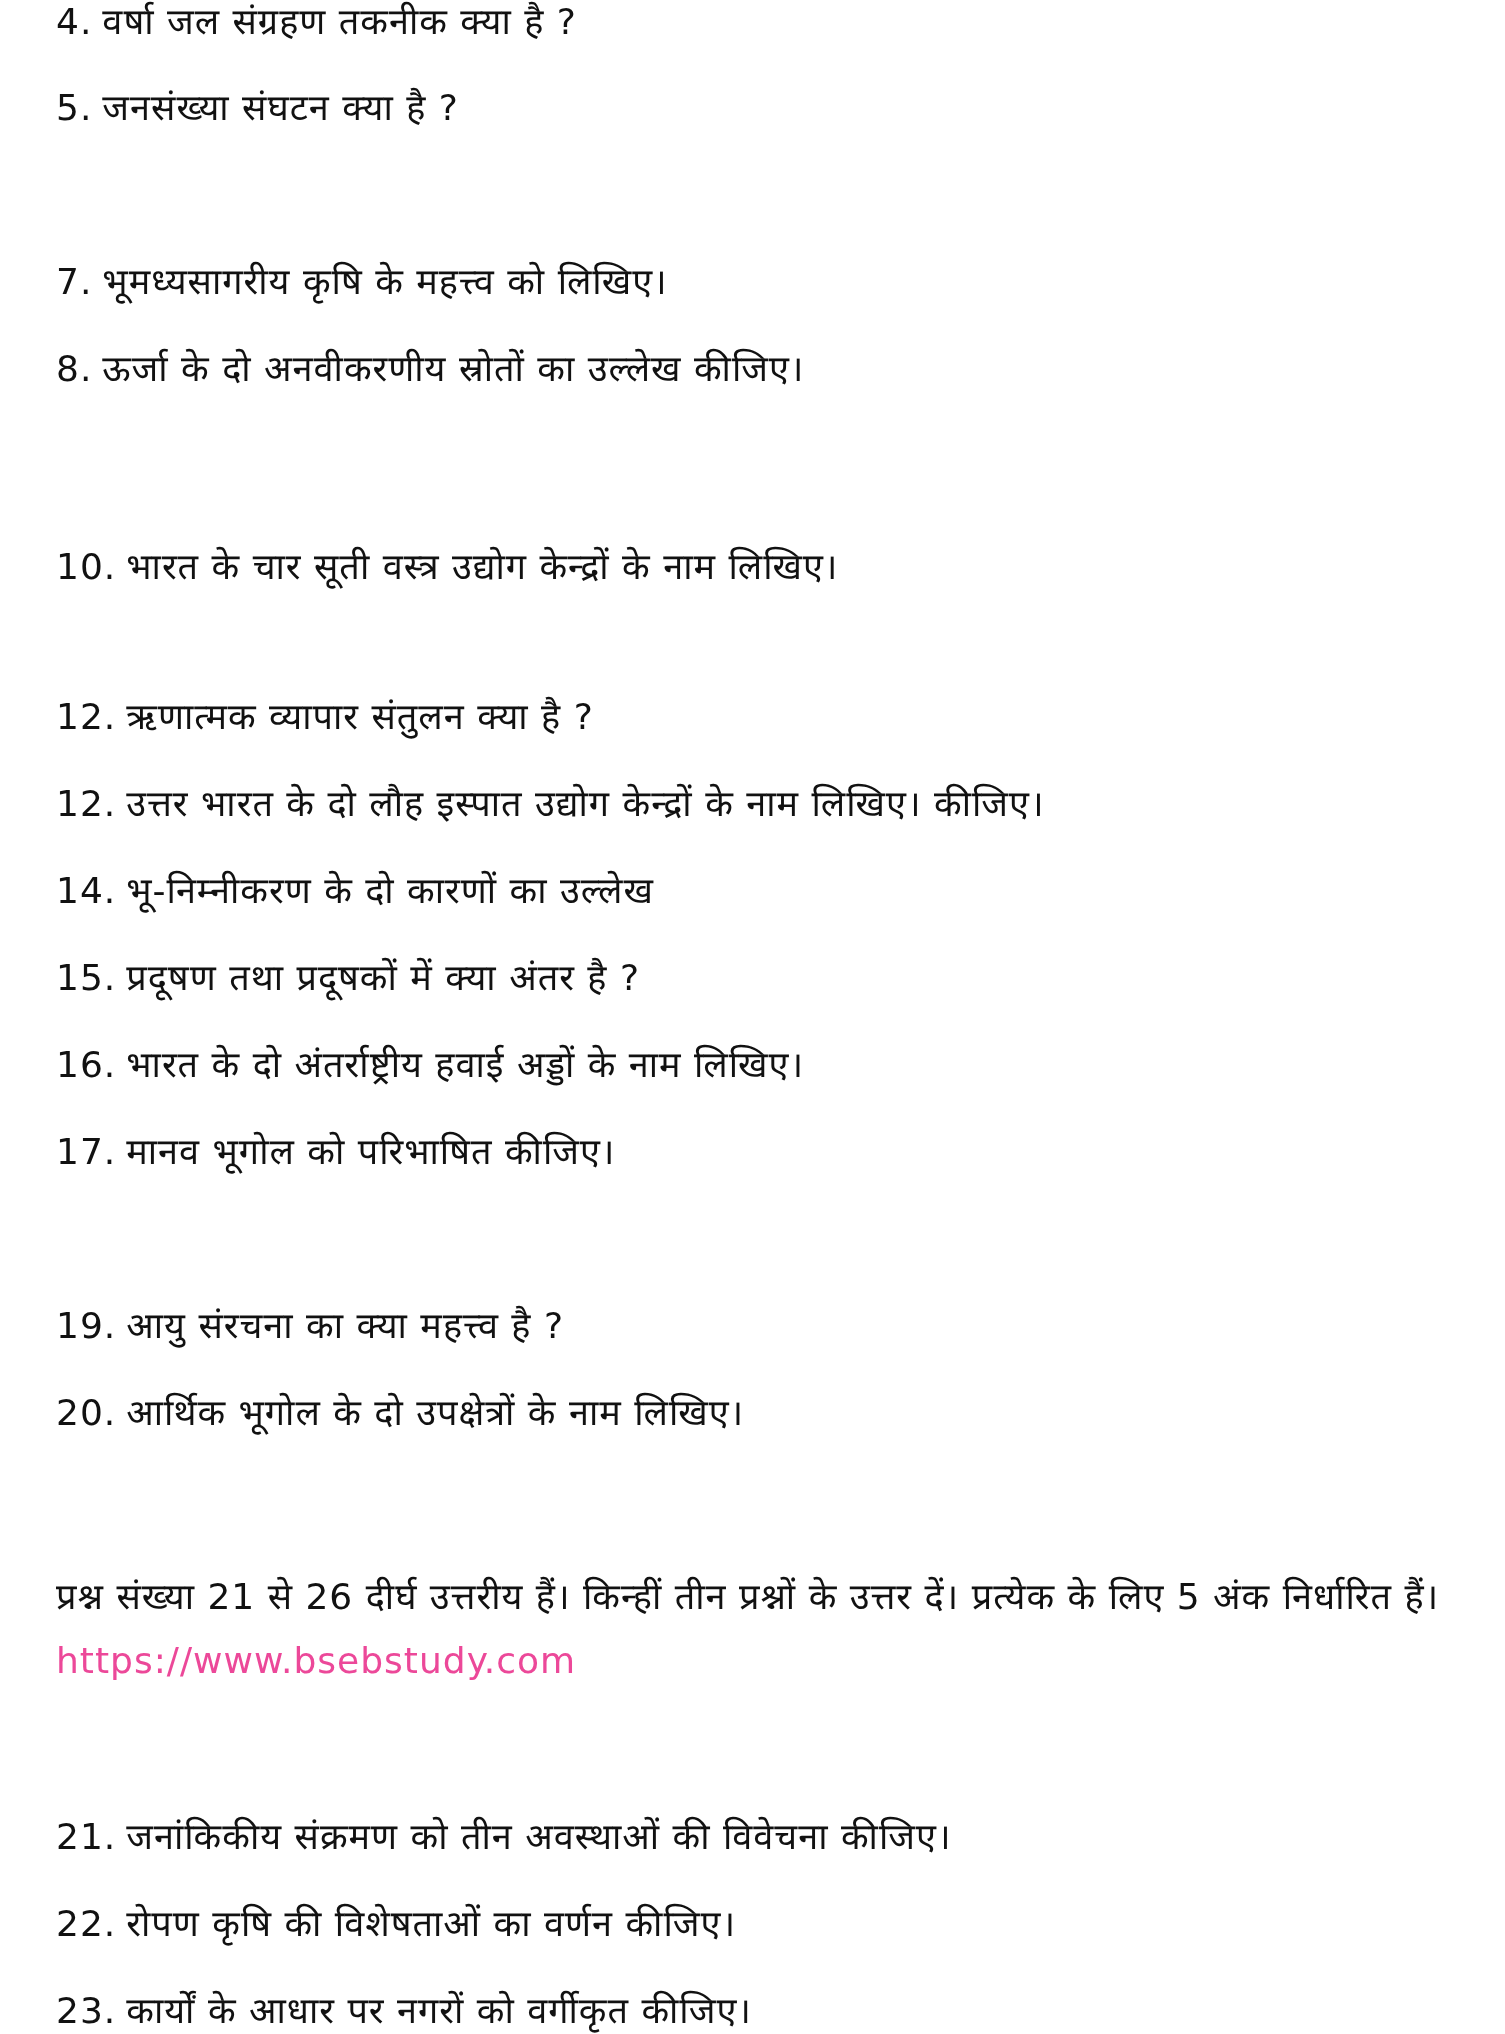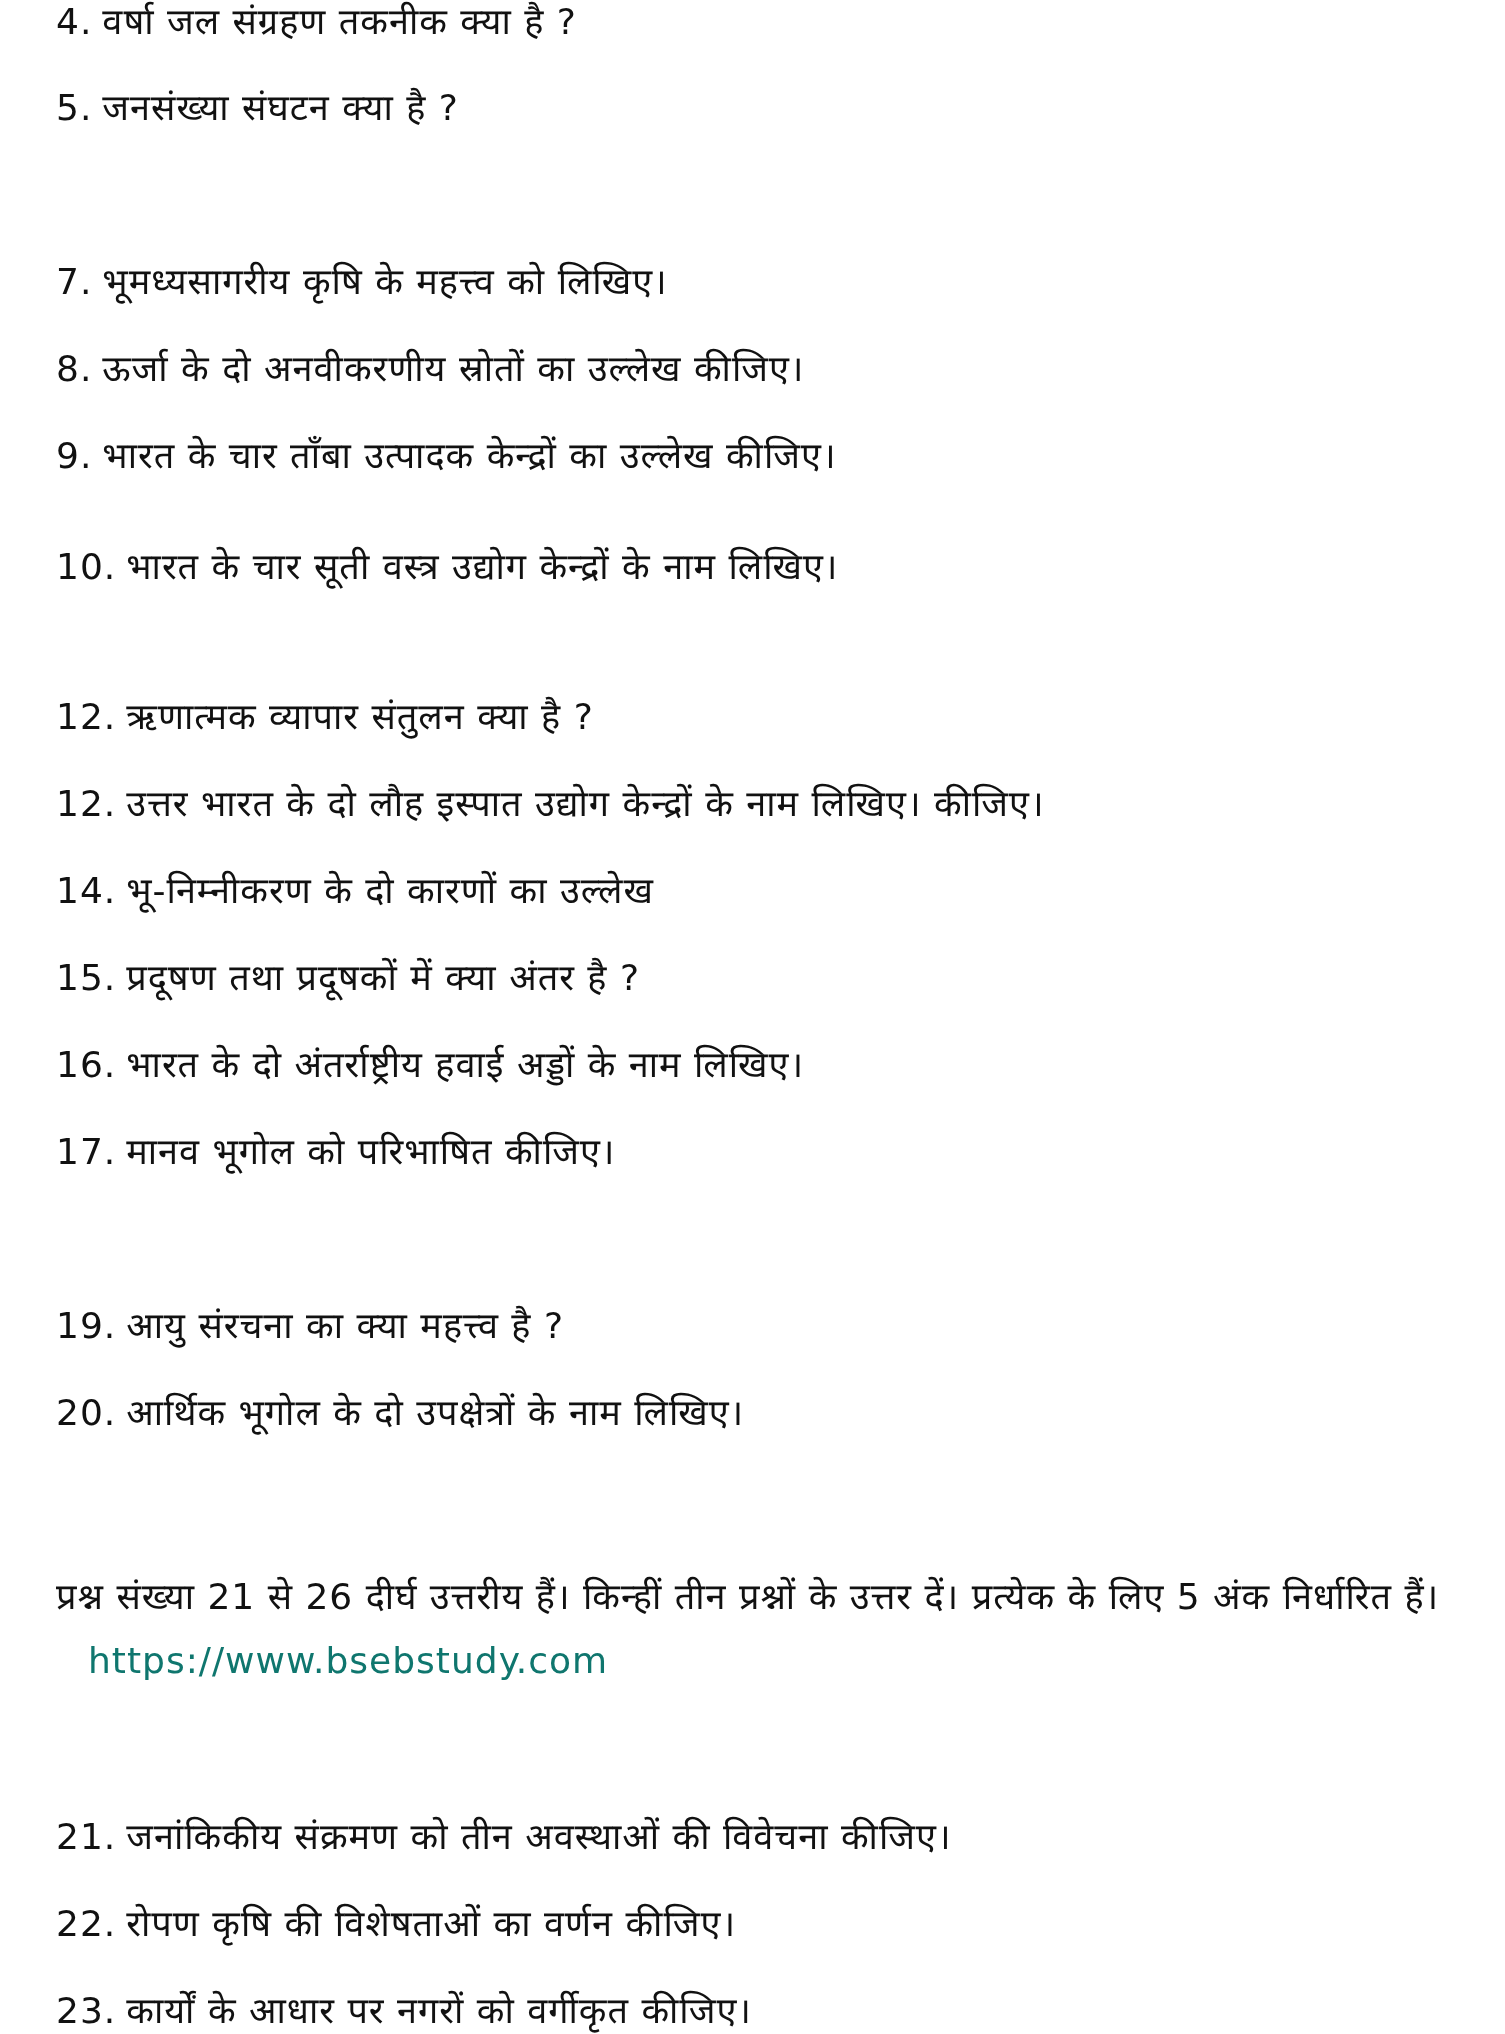--- a/index.html
+++ b/index.html
@@ -11,32 +11,31 @@
   .page { position: absolute; left: 0; top: 0; width: 1505px; height: 1994px; padding-left: 24px; }
   .q {
     position: absolute; left: 56px; font-size: 36px; line-height: 44px;
     white-space: nowrap; letter-spacing: 1px;
   }
   .q .num { margin-right: 10px; }
   .para {
     position: absolute; left: 56px; width: 1400px; font-size: 36px; line-height: 64px;
     letter-spacing: 1px;
   }
-  .link { color: #0f766e; text-decoration: none; margin-left: 32px; }
+  .link { color: #ec4899; text-decoration: none; }
 </style>
 </head>
 <body>
 
 <div class="page">
 
   <div class="q" style="top:0px"><span class="num">4.</span><span>वर्षा जल संग्रहण तकनीक क्या है ?</span></div>
   <div class="q" style="top:86px"><span class="num">5.</span><span>जनसंख्या संघटन क्या है ?</span></div>
   <div class="q" style="top:260px"><span class="num">7.</span><span>भूमध्यसागरीय कृषि के महत्त्व को लिखिए।</span></div>
   <div class="q" style="top:347px"><span class="num">8.</span><span>ऊर्जा के दो अनवीकरणीय स्रोतों का उल्लेख कीजिए।</span></div>
-  <div class="q" style="top:434px"><span class="num">9.</span><span>भारत के चार ताँबा उत्पादक केन्द्रों का उल्लेख कीजिए।</span></div>
   <div class="q" style="top:545px"><span class="num">10.</span><span>भारत के चार सूती वस्त्र उद्योग केन्द्रों के नाम लिखिए।</span></div>
   <div class="q" style="top:695px"><span class="num">12.</span><span>ऋणात्मक व्यापार संतुलन क्या है ?</span></div>
   <div class="q" style="top:782px"><span class="num">12.</span><span>उत्तर भारत के दो लौह इस्पात उद्योग केन्द्रों के नाम लिखिए। कीजिए।</span></div>
   <div class="q" style="top:869px"><span class="num">14.</span><span>भू-निम्नीकरण के दो कारणों का उल्लेख</span></div>
   <div class="q" style="top:956px"><span class="num">15.</span><span>प्रदूषण तथा प्रदूषकों में क्या अंतर है ?</span></div>
   <div class="q" style="top:1043px"><span class="num">16.</span><span>भारत के दो अंतर्राष्ट्रीय हवाई अड्डों के नाम लिखिए।</span></div>
   <div class="q" style="top:1130px"><span class="num">17.</span><span>मानव भूगोल को परिभाषित कीजिए।</span></div>
   <div class="q" style="top:1304px"><span class="num">19.</span><span>आयु संरचना का क्या महत्त्व है ?</span></div>
   <div class="q" style="top:1391px"><span class="num">20.</span><span>आर्थिक भूगोल के दो उपक्षेत्रों के नाम लिखिए।</span></div>
 

